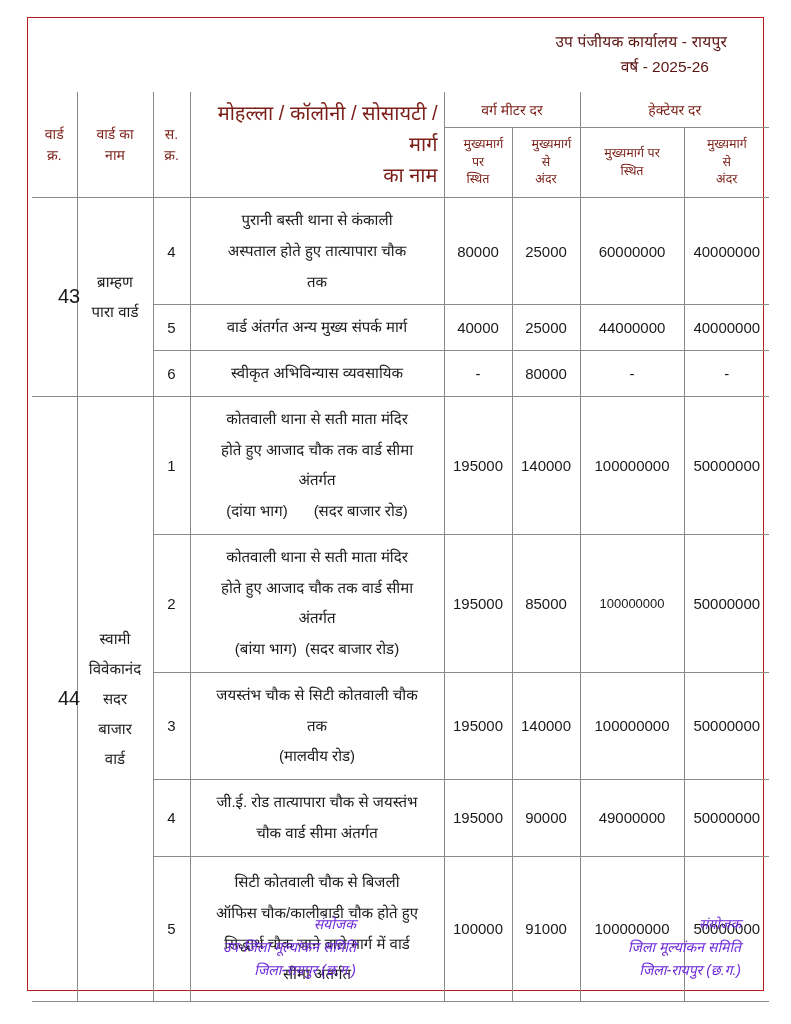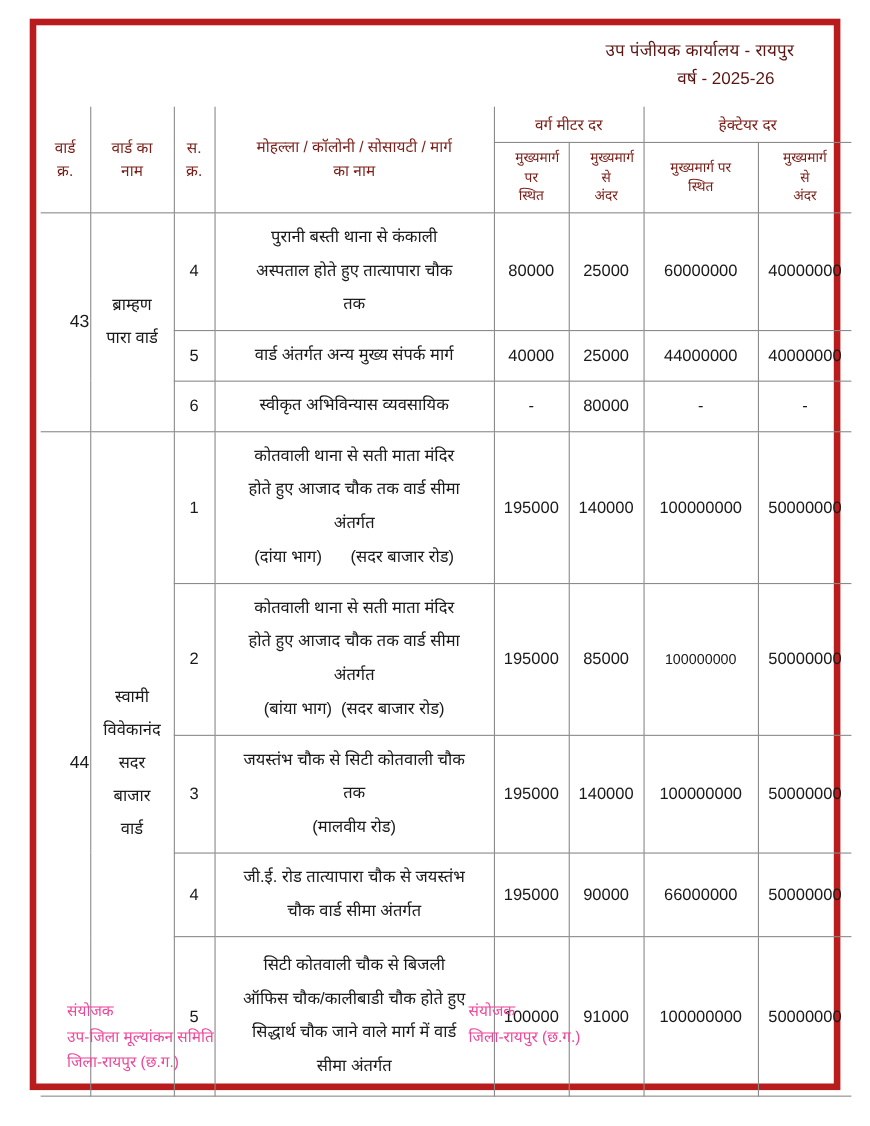--- a/index.html
+++ b/index.html
@@ -13,21 +13,21 @@
     font-family: "Liberation Sans", "DejaVu Sans", sans-serif;
     color: #1a1a1a;
     overflow: hidden;
   }
   .page {
     position: absolute;
     left: 27px;
     top: 17px;
     width: 737px;
     height: 974px;
-    border: 6px solid #b91c1c;
+    border: 1px solid #b91c1c;
     box-sizing: border-box;
     background: #ffffff;
   }
   .page-inner {
     position: relative;
     width: 100%;
     height: 100%;
     box-sizing: border-box;
   }
 
@@ -84,23 +84,23 @@
 
   thead th {
     color: #7a1e17;
     font-size: 13.5px;
     line-height: 1.45;
     padding: 5px 2px;
   }
   thead th.h-group { font-size: 14px; padding: 6px 2px; }
   thead th.h-sub   { font-size: 12.5px; line-height: 1.4; padding: 5px 19px; }
   thead th.h-tall  { font-size: 14px; line-height: 1.5; }
-  thead th.h-name  { font-size: 14px; line-height: 1.55; padding: 6px 6px; }
-
-  td.c-ward     { font-size: 16px; padding-left: 26px; }
+  thead th.h-name  { font-size: 20px; line-height: 1.55; padding: 6px 6px; text-align: right; }
+
+  td.c-ward     { font-size: 20px; padding-left: 26px; }
   td.c-wardname { font-size: 15px; line-height: 2.0; padding: 4px 2px; }
   td.c-sn       { font-size: 15px; }
   td.c-desc     { font-size: 15px; line-height: 2.05; padding: 7px 8px; }
   td.c-num      { font-size: 15px; }
   td.c-num.small { font-size: 13px; }
   td.c-dash     { font-size: 15px; }
 
   .desc-sub {
     display: block;
   }
@@ -114,24 +114,25 @@
     width: 100%;
     box-sizing: border-box;
   }
   .sig-row {
     display: flex;
     justify-content: space-between;
     padding: 0 22px 0 28px;
     box-sizing: border-box;
   }
   .sig-block {
-    text-align: left;
+    text-align: right;
     font-size: 14px;
     line-height: 1.65;
-    color: #ec4899;
+    color: #6d28d9;
+    font-style: italic;
   }
   .sig-block.left  { width: 300px; }
   .sig-block.right { width: 310px; }
   .page-num {
     text-align: right;
     padding-right: 26px;
     font-size: 14.5px;
     margin-top: 2px;
     color: #111;
   }
@@ -286,21 +287,21 @@
         <td class="c-num">50000000</td>
       </tr>
       <tr style="height:62px">
         <td class="c-sn">4</td>
         <td class="c-desc">
           <div>जी.ई. रोड तात्यापारा चौक से जयस्तंभ</div>
           <div>चौक वार्ड सीमा अंतर्गत</div>
         </td>
         <td class="c-num">195000</td>
         <td class="c-num">90000</td>
-        <td class="c-num">66000000</td>
+        <td class="c-num">49000000</td>
         <td class="c-num">50000000</td>
       </tr>
       <tr style="height:145px">
         <td class="c-sn">5</td>
         <td class="c-desc">
           <div>सिटी कोतवाली चौक से बिजली</div>
           <div>ऑफिस चौक/कालीबाडी चौक होते हुए</div>
           <div>सिद्धार्थ चौक जाने वाले मार्ग में वार्ड</div>
           <div>सीमा अंतर्गत</div>
         </td>
@@ -315,19 +316,20 @@
 
   <div class="footer">
     <div class="sig-row">
       <div class="sig-block left">
         <div>संयोजक</div>
         <div>उप-जिला मूल्यांकन समिति</div>
         <div>जिला-रायपुर (छ.ग.)</div>
       </div>
       <div class="sig-block right">
         <div>संयोजक</div>
+        <div>जिला मूल्यांकन समिति</div>
         <div>जिला-रायपुर (छ.ग.)</div>
       </div>
     </div>
   </div>
 
  </div>
 </div>
 
 </body></html>

